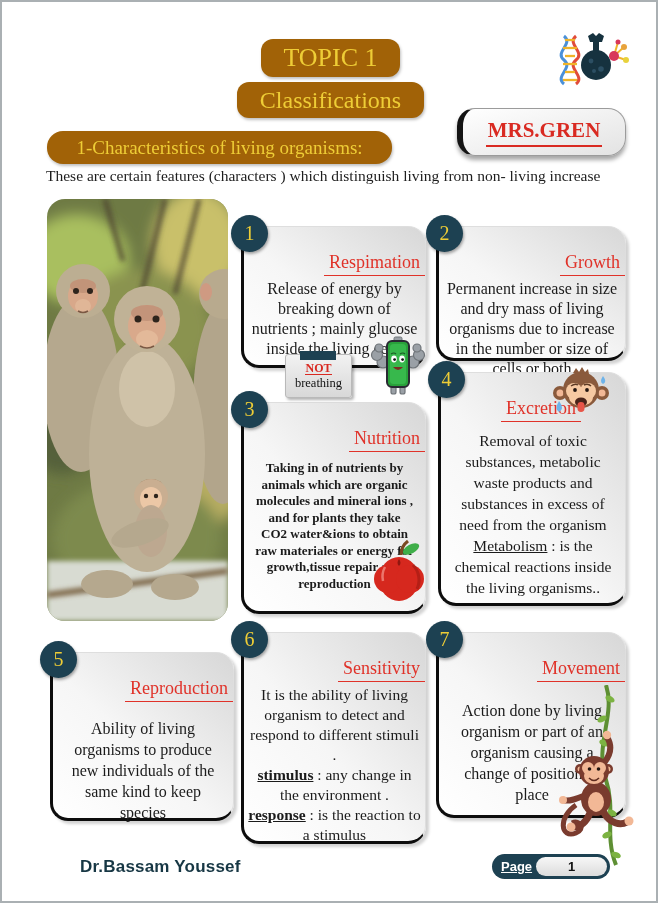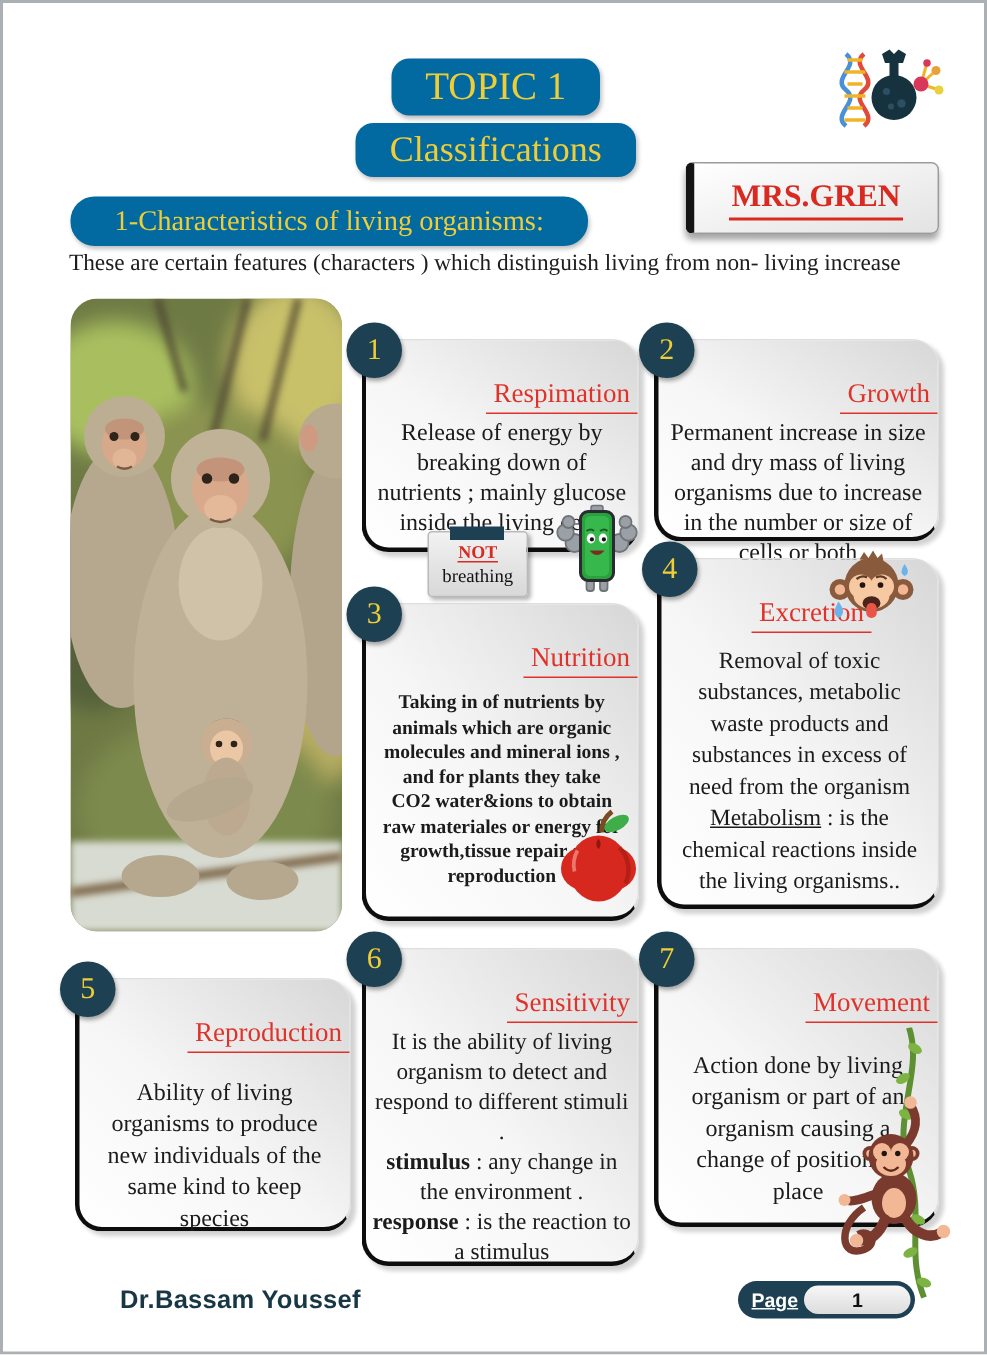--- a/index.html
+++ b/index.html
@@ -2,32 +2,32 @@
 <html><head>
 <meta charset="utf-8">
 <style>
   html,body{margin:0;padding:0;background:#ffffff;}
   .page{
     position:relative;width:658px;height:903px;background:#ffffff;
     border:2px solid #aab0b3;box-sizing:border-box;overflow:hidden;
     font-family:"Liberation Serif","DejaVu Serif",serif;
   }
   .banner{
-    position:absolute;background:#0369a1;color:#eecd36;
+    position:absolute;background:#a16207;color:#eecd36;
     display:flex;align-items:center;justify-content:center;
     border-radius:12px;box-shadow:1px 2px 3px rgba(0,0,0,.25);
   }
   #topic-banner{left:259px;top:37px;width:139px;height:38px;font-size:26px;}
   #class-banner{left:235px;top:80px;width:187px;height:36px;font-size:24px;}
   #section-banner{left:45px;top:129px;width:345px;height:33px;font-size:19px;border-radius:16px;}
   #logo{position:absolute;left:548px;top:28px;width:82px;height:64px;}
   #mrsgren{
     position:absolute;left:455px;top:106px;width:162px;height:46px;
     background:linear-gradient(to bottom right,#ffffff,#e3e3e3);
-    border:1px solid #9b9b9b;border-left:6px solid #141414;border-radius:5px;
+    border:1px solid #9b9b9b;border-left:6px solid #141414;border-radius:18px;
     box-shadow:0 4px 4px rgba(0,0,0,.35);
     display:flex;align-items:center;justify-content:center;
   }
   #mrsgren span{color:#d92a22;font-weight:bold;font-size:21px;border-bottom:2px solid #d92a22;padding:0 2px 2px;}
   #intro{position:absolute;left:44px;top:165px;width:600px;font-size:15.5px;color:#1d1d1d;}
   #photo{position:absolute;left:45px;top:197px;width:181px;height:422px;border-radius:18px;overflow:hidden;}
   .card{
     position:absolute;
     background:linear-gradient(to bottom left,#d7d7d7,#f6f6f6 55%,#ffffff);
     border:1px solid #dedede;border-left:3px solid #0d0d0d;border-bottom:3px solid #0d0d0d;
@@ -35,21 +35,21 @@
   }
   .badge{
     position:absolute;left:-13px;top:-12px;width:37px;height:37px;border-radius:50%;
     background:#1d4152;color:#eecd36;font-size:20px;
     display:flex;align-items:center;justify-content:center;
     box-shadow:1px 2px 3px rgba(0,0,0,.35);z-index:5;
   }
   .card-title{text-align:right;margin-top:25px;}
   .card-title span{display:inline-block;color:#e03229;font-size:18px;border-bottom:1.7px solid #e03229;padding:0 5px 2px;}
   .card-body{font-size:16px;line-height:20px;text-align:center;color:#1b1b1b;margin-top:3px;padding:0 7px;}
-  .term{font-weight:bold;}
+  .term{font-weight:bold;text-decoration:underline;}
   .term-plain{text-decoration:underline;}
   #card1{left:239px;top:224px;width:181px;height:138px;}
   #card2{left:434px;top:224px;width:186px;height:131px;}
   #card3{left:239px;top:400px;width:181px;height:208px;}
   #card3 .card-body{font-size:13px;font-weight:600;line-height:16.5px;margin-top:8px;padding:0 10px;}
   #card4{left:436px;top:370px;width:184px;height:230px;}
   #card4 .card-title{padding-right:44px;}
   #card4 .card-body{font-size:15.5px;line-height:21px;margin-top:8px;}
   #card5{left:48px;top:650px;width:180px;height:165px;}
   #card5 .card-body{margin-top:16px;line-height:21px;}

